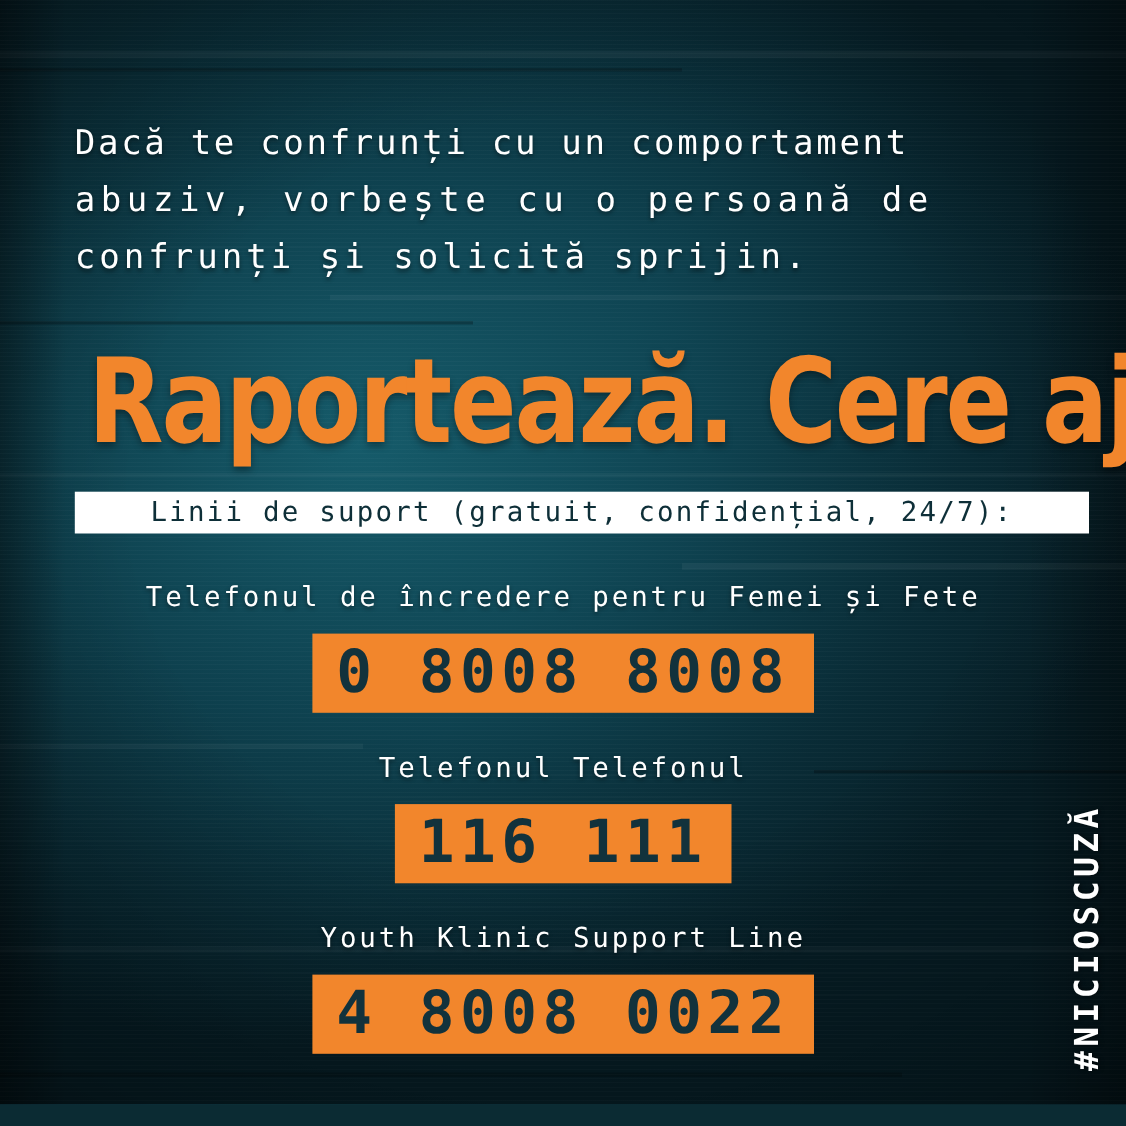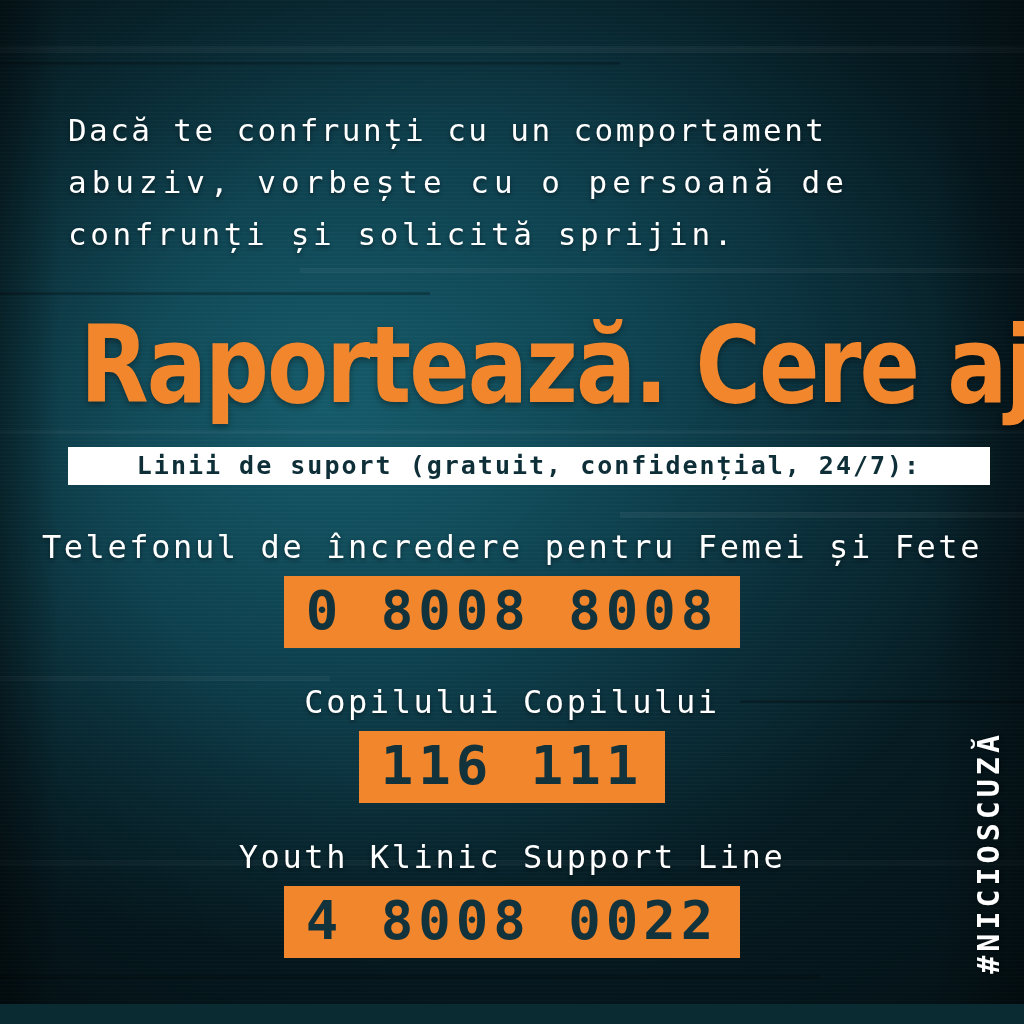--- a/index.html
+++ b/index.html
@@ -84,30 +84,29 @@
     width: 922px;
     height: 38px;
     background: #ffffff;
     color: #0e2f38;
     font-size: 25px;
     line-height: 38px;
     letter-spacing: 2.0px;
     text-align: center;
     font-family: "DejaVu Sans Mono", monospace;
     white-space: nowrap;
-    font-weight: bold;
   }
 
   .hl-label {
     position: absolute;
     width: 1024px;
     left: 0;
     text-align: center;
     color: #ffffff;
-    font-size: 32px;
+    font-size: 25px;
     letter-spacing: 2.6px;
     font-family: "DejaVu Sans Mono", monospace;
     white-space: nowrap;
     text-shadow: 0 2px 4px rgba(0,0,0,0.45);
   }
   .hl-number-wrap {
     position: absolute;
     width: 1024px;
     left: 0;
     text-align: center;
@@ -171,21 +170,21 @@
 
     <div class="headline">Raportează. Cere ajutor.</div>
 
     <div class="subbar">Linii de suport (gratuit, confidențial, 24/7):</div>
 
     <div class="hl-label" style="top:528px;">Telefonul de încredere pentru Femei și Fete</div>
     <div class="hl-number-wrap" style="top:576px;">
       <span class="hl-number">0 8008 8008</span>
     </div>
 
-    <div class="hl-label" style="top:683px;">Copilului Copilului</div>
+    <div class="hl-label" style="top:683px;">Telefonul Telefonul</div>
     <div class="hl-number-wrap" style="top:731px;text-align:center;">
       <span class="hl-number">116 111</span>
     </div>
 
     <div class="hl-label" style="top:838px;">Youth Klinic Support Line</div>
     <div class="hl-number-wrap" style="top:886px;">
       <span class="hl-number">4 8008 0022</span>
     </div>
 
     <div class="hashtag">#NICIOSCUZĂ</div>

